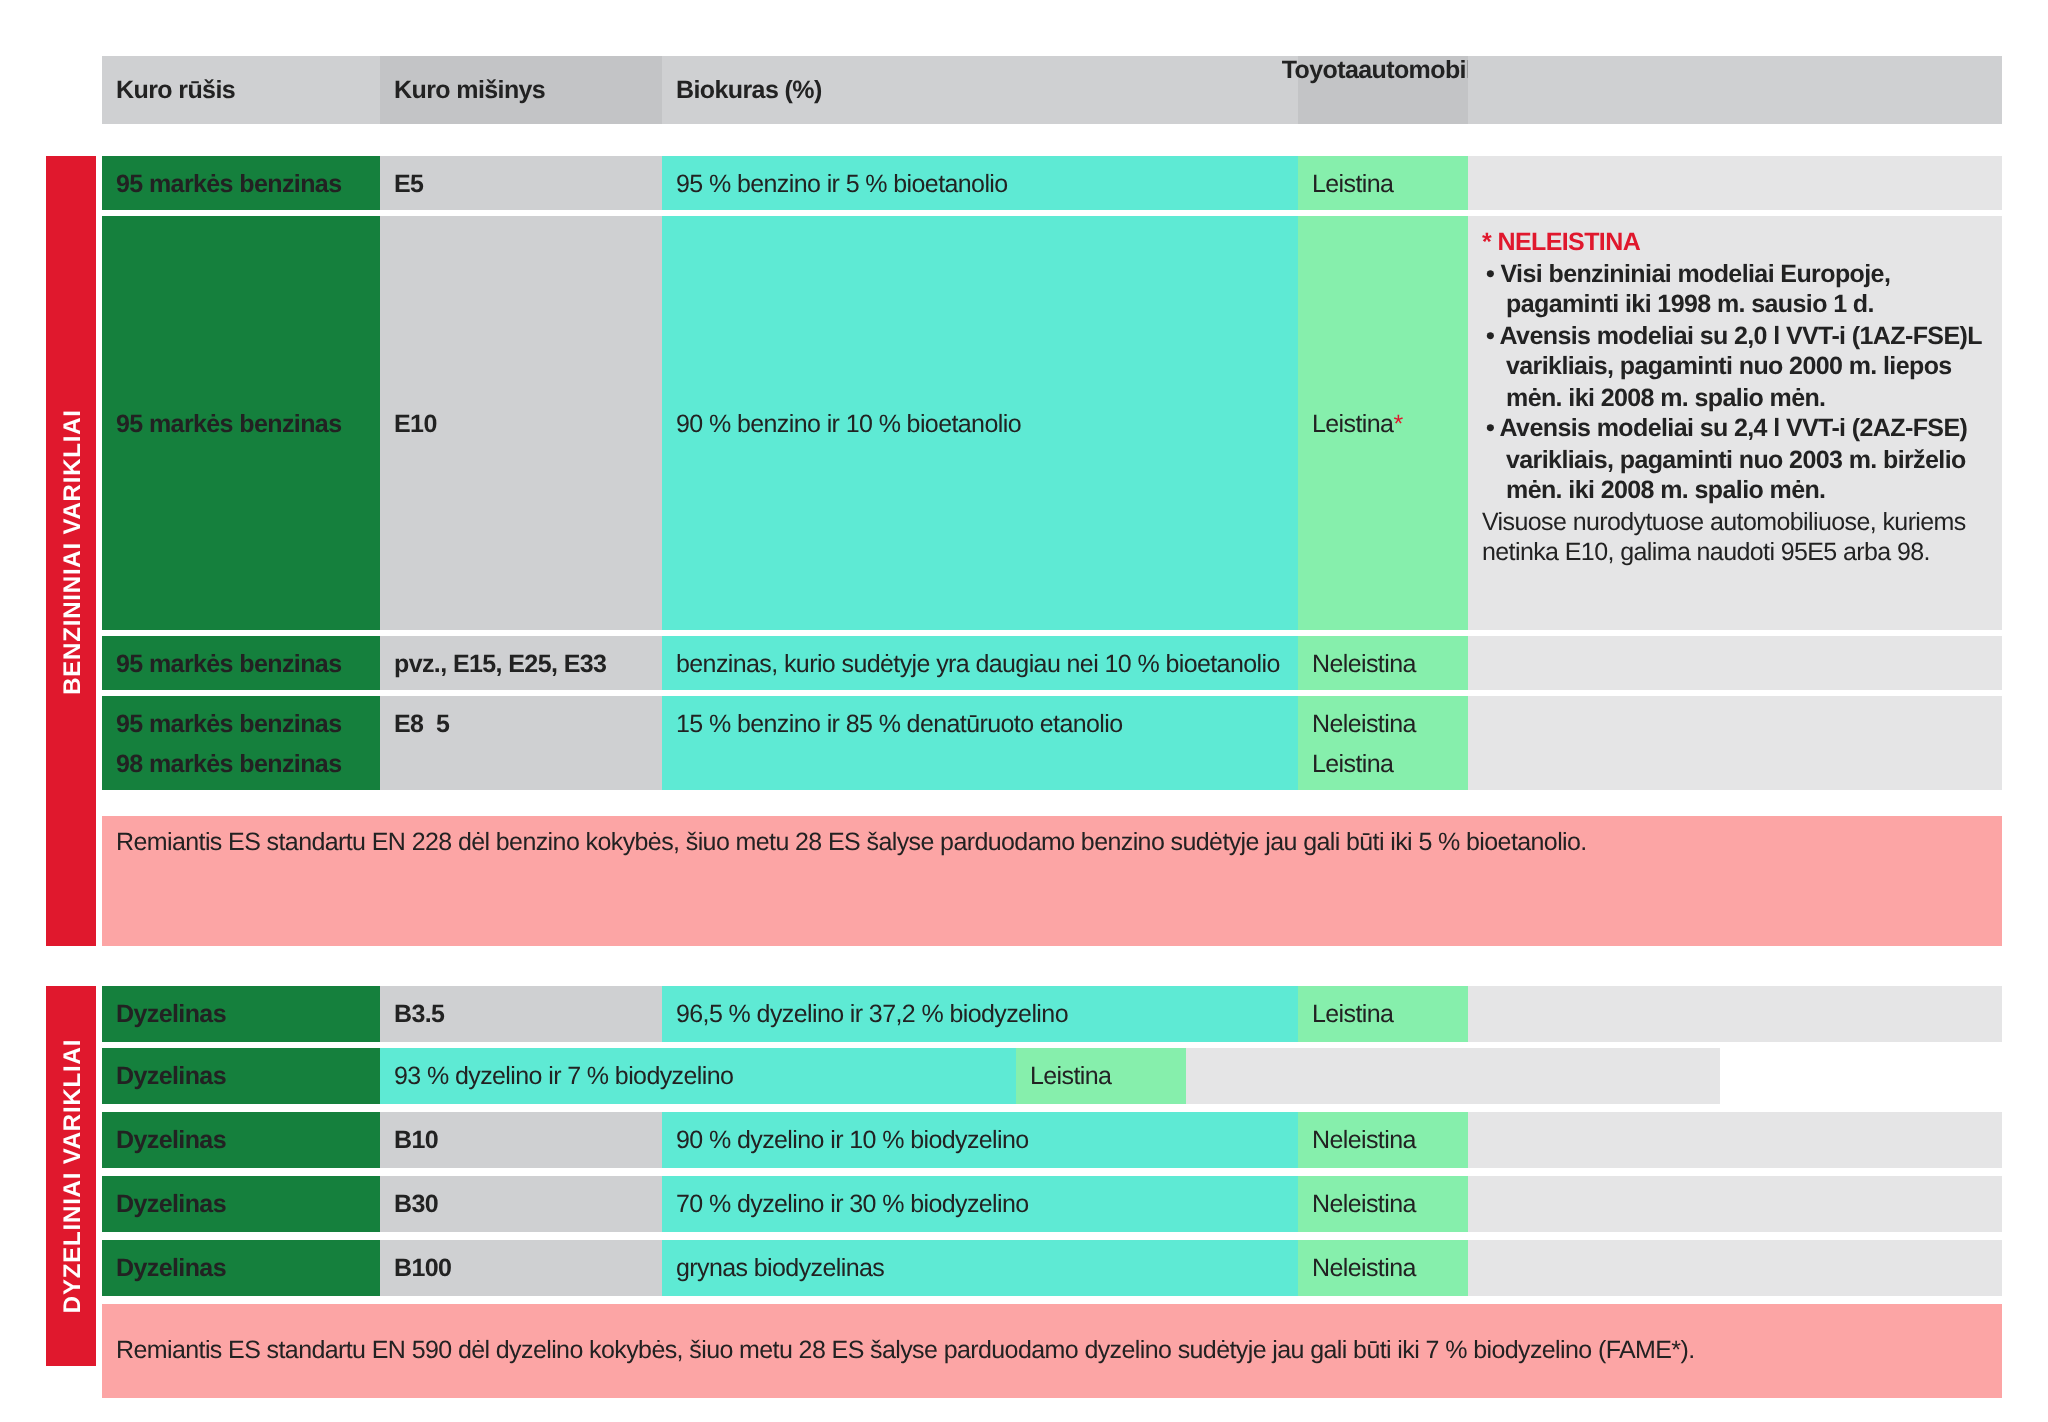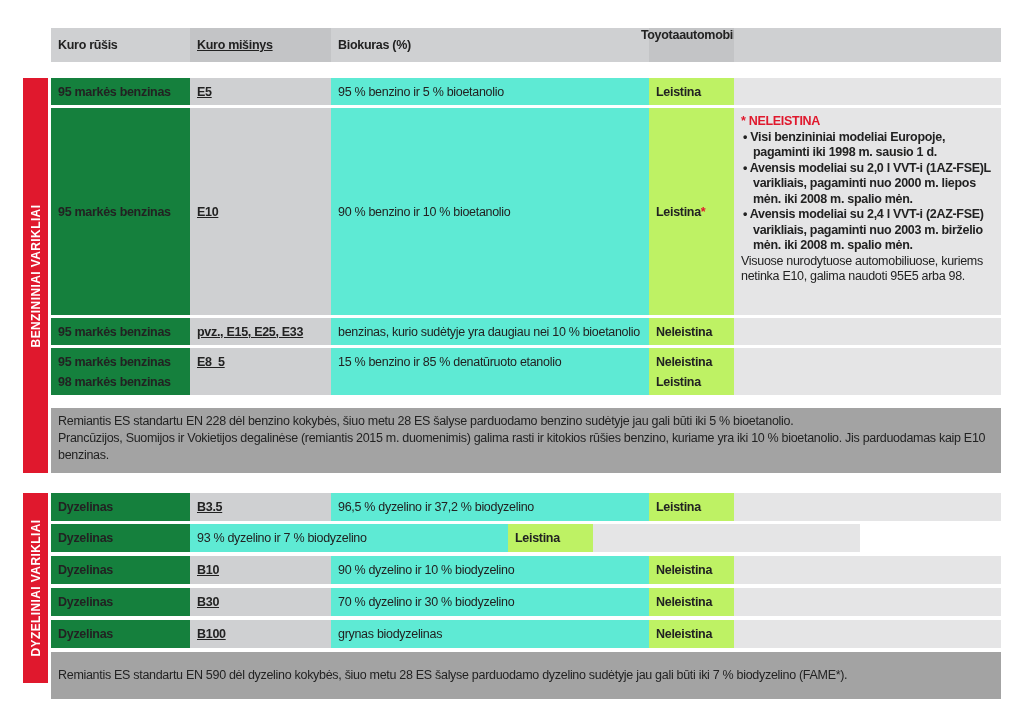--- a/index.html
+++ b/index.html
@@ -3,28 +3,28 @@
 <meta charset="utf-8">
 <style>
   html, body { margin: 0; padding: 0; background: #ffffff; }
   body { width: 1024px; height: 711px; position: relative; overflow: hidden;
          font-family: "Liberation Sans", sans-serif; color: #222; }
   .tbl { position: absolute; left: 0; top: 0; }
   .row { position: absolute; left: 51px; width: 950px; display: flex; }
   .cell { box-sizing: border-box; height: 100%; display: flex; align-items: center;
           padding-left: 7px; font-size: 12.5px; letter-spacing: -0.3px; }
   .c1 { width: 139px; background: #15803d; font-weight: bold; }
-  .c2 { width: 141px; background: #cfd0d2; font-weight: bold; text-decoration: underline; }
+  .c2 { width: 141px; background: #cfd0d2; font-weight: bold; }
   .c3 { width: 318px; background: #5eead4; }
-  .c4 { width: 85px; background: #bef264; font-weight: bold; }
+  .c4 { width: 85px; background: #86efac; font-weight: normal; }
   .c5 { width: 267px; background: #e5e5e6; }
   .hdr .c1, .hdr .c3, .hdr .c5 { background: #cfd0d2; }
   .hdr .c2, .hdr .c4 { background: #c3c4c6; }
   .hdr .cell { font-weight: bold; }
-  .note { position: absolute; left: 51px; width: 950px; background: #a3a3a3;
+  .note { position: absolute; left: 51px; width: 950px; background: #fca5a5;
           box-sizing: border-box; padding: 5px 7px; font-size: 12.5px; line-height: 17px;
           letter-spacing: -0.3px; }
   .side { position: absolute; left: 23px; width: 25px; background: #e0182d; }
   .side span { position: absolute; left: 50%; top: 50%; transform: translate(-50%,-50%) rotate(-90deg);
                white-space: nowrap; color: #fff; font-weight: bold; font-size: 12px; letter-spacing: 0.4px; }
   .warn { color: #e0182d; font-weight: bold; }
   .star { color: #e0182d; }
   .detail { display: block; line-height: 15.5px; font-size: 12.5px; padding: 6px 0; }
   .detail .b { font-weight: bold; display: block; padding-left: 12px; text-indent: -10px; }
   .detail .p { display: block; }
@@ -95,21 +95,20 @@
   <div class="row" style="top:368px;height:27px;">
     <div class="cell c1">98 markės benzinas</div>
     <div class="cell c2"></div>
     <div class="cell c3"></div>
     <div class="cell c4">Leistina</div>
     <div class="cell c5"></div>
   </div>
 
   <div class="note" style="top:408px;height:65px;">
     <div>Remiantis ES standartu EN 228 dėl benzino kokybės, šiuo metu 28 ES šalyse parduodamo benzino sudėtyje jau gali būti iki 5 % bioetanolio.</div>
-    <div>Prancūzijos, Suomijos ir Vokietijos degalinėse (remiantis 2015 m. duomenimis) galima rasti ir kitokios rūšies benzino, kuriame yra iki 10 % bioetanolio. Jis parduodamas kaip E10 benzinas.</div>
   </div>
 
   <div class="side" style="top:493px;height:190px;">
     <span>DYZELINIAI VARIKLIAI</span>
   </div>
 
   <div class="row" style="top:493px;height:28px;">
     <div class="cell c1">Dyzelinas</div>
     <div class="cell c2">B3.5</div>
     <div class="cell c3">96,5 % dyzelino ir 37,2 % biodyzelino</div>

